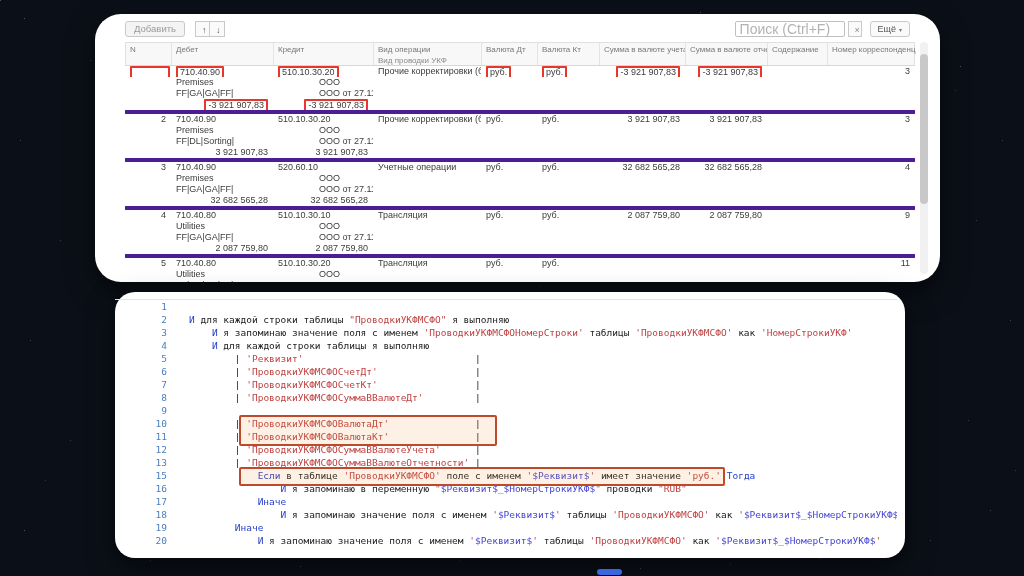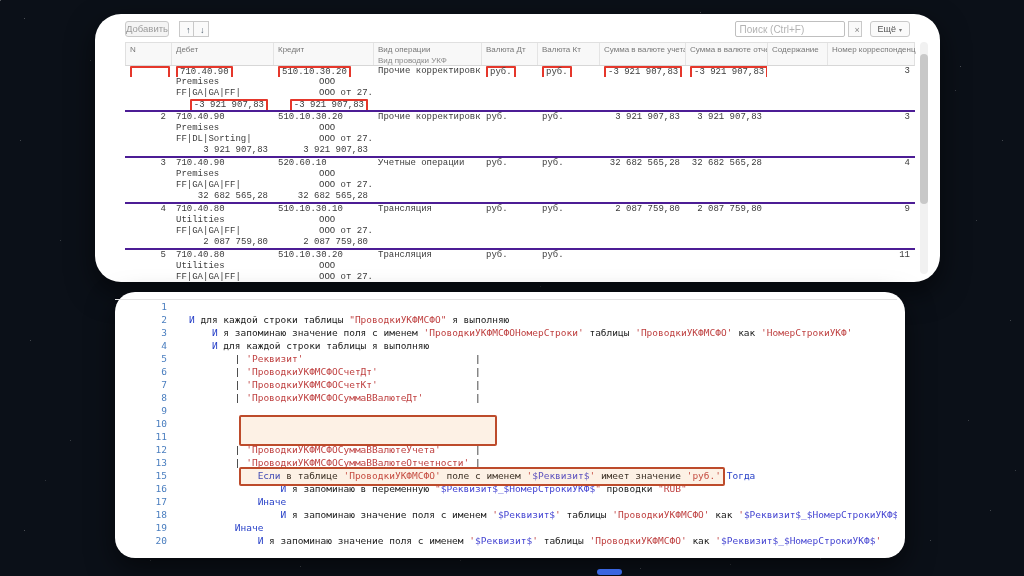--- a/index.html
+++ b/index.html
@@ -31,41 +31,41 @@
       380px 300px 0 rgba(255,255,255,.15), 540px 286px 0 rgba(255,255,255,.2),
       110px 90px 0 rgba(255,255,255,.2), 205px 550px 0 rgba(255,255,255,.2),
       730px 564px 0 rgba(255,255,255,.2), 955px 90px 0 rgba(255,255,255,.25),
       1015px 470px 0 rgba(255,255,255,.25), 45px 480px 0 rgba(255,255,255,.2);
   }
   .panel{position:absolute;background:#fff;z-index:2;box-shadow:0 10px 28px rgba(0,0,0,.55);}
   
   #tablePanel{left:95px;top:14px;width:845px;height:268px;border-radius:26px;overflow:hidden;}
   .toolbar{position:absolute;left:30px;right:30px;top:5px;height:20px;display:flex;align-items:center;}
   .btn{font-size:9.5px;color:#9a9a9a;background:#f4f4f4;border:1px solid #c9c9c9;border-radius:3px;
-       height:16px;line-height:14px;padding:0 0;}
+       height:16px;line-height:14px;padding:0 8px;}
   .arrow-group{display:flex;margin-left:10px;}
   .abtn{width:15px;height:16px;border:1px solid #c9c9c9;background:#fafafa;color:#4a5a6a;
         font-size:9px;line-height:15px;text-align:center;}
   .abtn + .abtn{border-left:none;}
   .tb-spacer{flex:1;}
-  .search{width:100px;height:14px;border:1px solid #bfbfbf;border-radius:2px;font-size:10px;
+  .search{width:100px;height:14px;border:1px solid #bfbfbf;border-radius:2px;font-size:14px;
           padding:0 4px;color:#555;font-family:"Liberation Sans",sans-serif;}
   .search::placeholder{color:#b3b3b3;}
   .xbtn{width:14px;height:16px;border:1px solid #c9c9c9;background:#fafafa;color:#8a8a8a;
         font-size:9px;line-height:14px;text-align:center;margin-left:3px;}
   .more-btn{margin-left:8px;font-size:9px;color:#555;background:#fafafa;border:1px solid #c9c9c9;
             border-radius:3px;height:16px;line-height:14px;padding:0 7px;}
   .more-caret{font-size:6px;color:#777;margin-left:3px;}
   #grid{position:absolute;left:30px;top:28px;width:790px;bottom:0;font-size:9px;color:#3c3c3c;}
   .tl{display:grid;grid-template-columns:46px 102px 100px 108px 56px 62px 86px 82px 60px 88px;}
   .hdr{background:#f8f8f8;border:1px solid #e0e0e0;border-bottom:1px solid #d7d7d7;height:22px;}
   .th{font-size:8px;color:#787878;padding:2px 4px;border-right:1px solid #e4e4e4;overflow:hidden;white-space:nowrap;}
   .th:last-child{border-right:none;}
   .th .sub{margin-top:2px;color:#8a8a8a;}
-  .trow{border-bottom:2px solid #4c1d95;font-family:Liberation Mono, monospace;}
+  .trow{border-bottom:4px solid #4c1d95;}
   .tline{height:11px;line-height:11px;}
   .cell{padding:0 5px;overflow:hidden;white-space:nowrap;}
   .num{text-align:right;}
   .sub-ind{padding-left:46px;}
   .rb{border:2px solid #e5372b;border-radius:1px;padding:0 2px;display:inline-block;line-height:9px;}
   .nb{width:32px;height:9px;margin-right:2px;vertical-align:-1px;}
   .vscroll{position:absolute;right:12px;top:28px;bottom:8px;width:8px;background:#f1f1f1;border-radius:4px;}
   .vthumb{position:absolute;left:0;top:12px;width:8px;height:150px;background:#c8c8c8;border-radius:4px;}
   
   #codePanel{left:115px;top:292px;width:790px;height:266px;border-radius:20px;}
@@ -401,22 +401,22 @@
     <div id="codeHost">
         <div class="cl"><span class="ln">1</span><span class="cd"></span></div>
         <div class="cl"><span class="ln">2</span><span class="cd"><span class="t-k">И</span><span class="t-p"> для каждой строки таблицы </span><span class="t-s">"ПроводкиУКФМСФО"</span><span class="t-p"> я выполняю</span></span></div>
         <div class="cl"><span class="ln">3</span><span class="cd">    <span class="t-k">И</span><span class="t-p"> я запоминаю значение поля с именем </span><span class="t-s">'ПроводкиУКФМСФОНомерСтроки'</span><span class="t-p"> таблицы </span><span class="t-s">'ПроводкиУКФМСФО'</span><span class="t-p"> как </span><span class="t-s">'НомерСтрокиУКФ'</span></span></div>
         <div class="cl"><span class="ln">4</span><span class="cd">    <span class="t-k">И</span><span class="t-p"> для каждой строки таблицы я выполняю</span></span></div>
         <div class="cl"><span class="ln">5</span><span class="cd">        <span class="t-p">| </span><span class="t-s">'Реквизит'</span><span class="t-p">                              |</span></span></div>
         <div class="cl"><span class="ln">6</span><span class="cd">        <span class="t-p">| </span><span class="t-s">'ПроводкиУКФМСФОСчетДт'</span><span class="t-p">                 |</span></span></div>
         <div class="cl"><span class="ln">7</span><span class="cd">        <span class="t-p">| </span><span class="t-s">'ПроводкиУКФМСФОСчетКт'</span><span class="t-p">                 |</span></span></div>
         <div class="cl"><span class="ln">8</span><span class="cd">        <span class="t-p">| </span><span class="t-s">'ПроводкиУКФМСФОСуммаВВалютеДт'</span><span class="t-p">         |</span></span></div>
         <div class="cl"><span class="ln">9</span></div>
-        <div class="cl"><span class="ln">10</span></div>
-        <div class="cl"><span class="ln">11</span></div>
+        <div class="cl"><span class="ln">10</span><span class="cd">        <span class="t-p">| </span><span class="t-s">'ПроводкиУКФМСФОВалютаДт'</span><span class="t-p">               |</span></span></div>
+        <div class="cl"><span class="ln">11</span><span class="cd">        <span class="t-p">| </span><span class="t-s">'ПроводкиУКФМСФОВалютаКт'</span><span class="t-p">               |</span></span></div>
         <div class="cl"><span class="ln">12</span><span class="cd">        <span class="t-p">| </span><span class="t-s">'ПроводкиУКФМСФОСуммаВВалютеУчета'</span><span class="t-p">      |</span></span></div>
         <div class="cl"><span class="ln">13</span><span class="cd">        <span class="t-p">| </span><span class="t-s">'ПроводкиУКФМСФОСуммаВВалютеОтчетности'</span><span class="t-p"> |</span></span></div>
         <div class="cl"><span class="ln">15</span><span class="cd">            <span class="t-k">Если</span><span class="t-p"> в таблице </span><span class="t-s">'ПроводкиУКФМСФО'</span><span class="t-p"> поле с именем </span><span class="t-s">'</span><span class="t-v">$Реквизит$</span><span class="t-s">'</span><span class="t-p"> имеет значение </span><span class="t-s">'руб.'</span><span class="t-p"> </span><span class="t-k">Тогда</span></span></div>
         <div class="cl"><span class="ln">16</span><span class="cd">                <span class="t-k">И</span><span class="t-p"> я запоминаю в переменную </span><span class="t-s">"</span><span class="t-v">$Реквизит$_$НомерСтрокиУКФ$</span><span class="t-s">"</span><span class="t-p"> проводки </span><span class="t-s">"RUB"</span></span></div>
         <div class="cl"><span class="ln">17</span><span class="cd">            <span class="t-k">Иначе</span></span></div>
         <div class="cl"><span class="ln">18</span><span class="cd">                <span class="t-k">И</span><span class="t-p"> я запоминаю значение поля с именем </span><span class="t-s">'</span><span class="t-v">$Реквизит$</span><span class="t-s">'</span><span class="t-p"> таблицы </span><span class="t-s">'ПроводкиУКФМСФО'</span><span class="t-p"> как </span><span class="t-s">'</span><span class="t-v">$Реквизит$_$НомерСтрокиУКФ$</span></span></div>
         <div class="cl"><span class="ln">19</span><span class="cd">        <span class="t-k">Иначе</span></span></div>
         <div class="cl"><span class="ln">20</span><span class="cd">            <span class="t-k">И</span><span class="t-p"> я запоминаю значение поля с именем </span><span class="t-s">'</span><span class="t-v">$Реквизит$</span><span class="t-s">'</span><span class="t-p"> таблицы </span><span class="t-s">'ПроводкиУКФМСФО'</span><span class="t-p"> как </span><span class="t-s">'</span><span class="t-v">$Реквизит$_$НомерСтрокиУКФ$</span><span class="t-s">'</span></span></div>
       </div>
     <div class="hlbox" id="hlA"></div>

